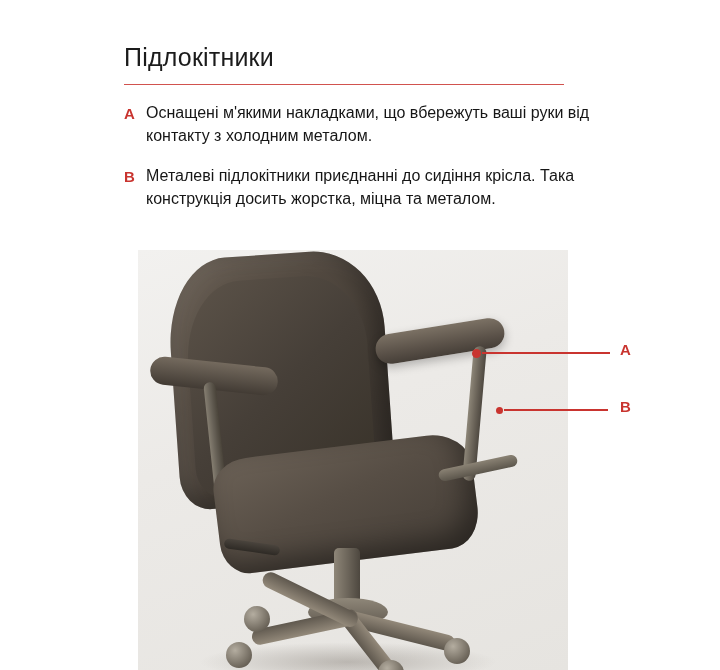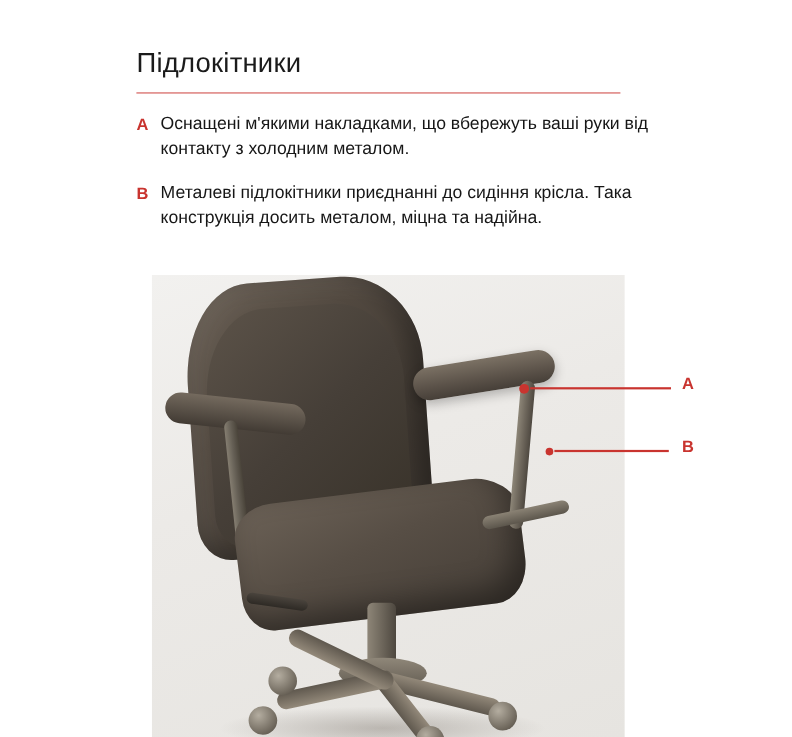--- a/index.html
+++ b/index.html
@@ -285,21 +285,21 @@
     <h1 class="title">Підлокітники</h1>
     <div class="rule"></div>
 
     <ul class="bullets">
       <li class="bullet">
         <span class="bullet-marker">A</span>
         <span class="bullet-text">Оснащені м'якими накладками, що вбережуть ваші руки від контакту з холодним металом.</span>
       </li>
       <li class="bullet">
         <span class="bullet-marker">B</span>
-        <span class="bullet-text">Металеві підлокітники приєднанні до сидіння крісла. Така конструкція досить металом, міцна та надійна.</span>
+        <span class="bullet-text">Металеві підлокітники приєднанні до сидіння крісла. Така конструкція досить жорстка, міцна та металом.</span>
       </li>
     </ul>
   </div>
 
   <div class="photo">
     <div class="photo-bg"></div>
     <div class="chair">
       <div class="floor-shadow"></div>
       <div class="backrest"></div>
       <div class="backrest-inner"></div>

